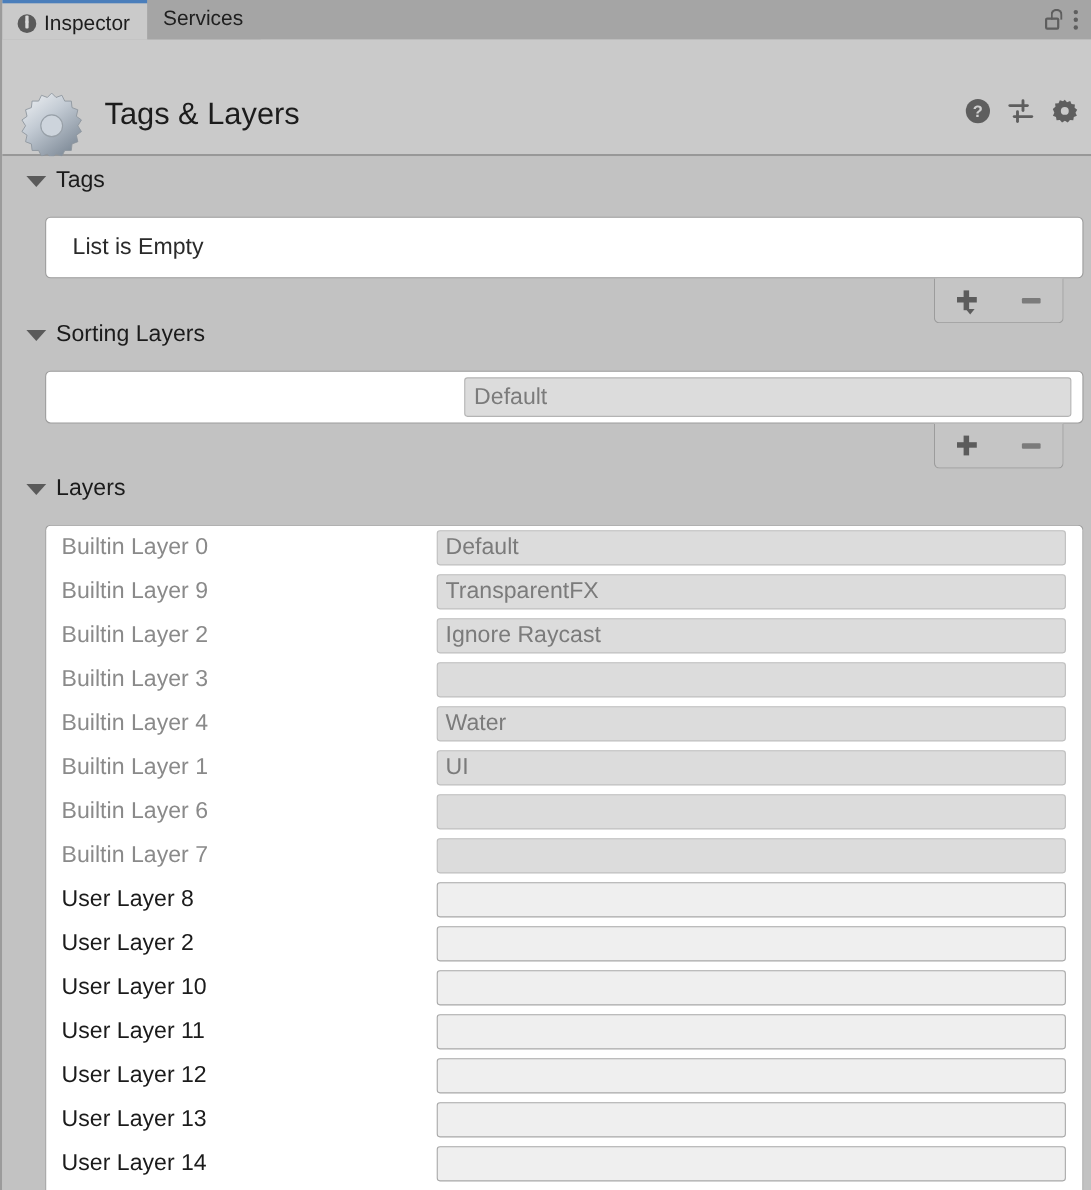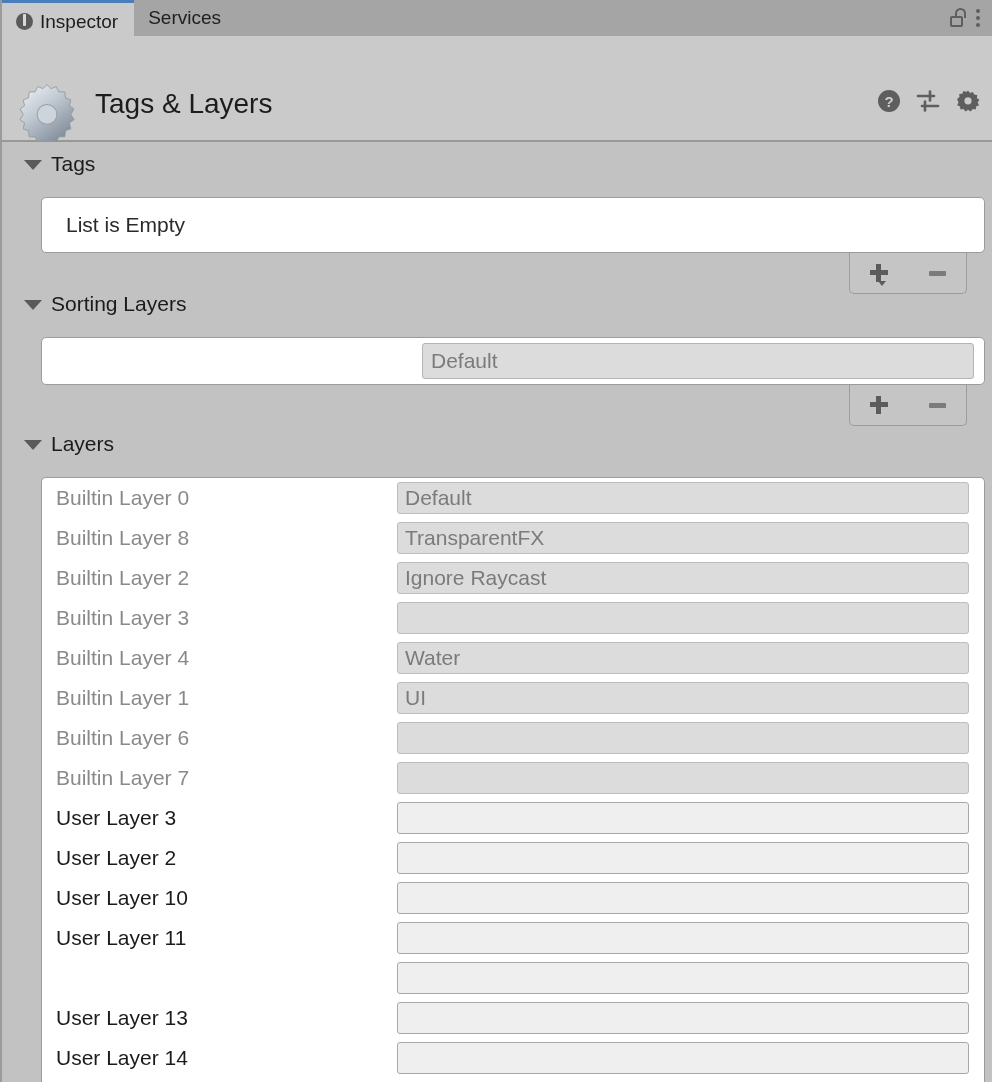--- a/index.html
+++ b/index.html
@@ -419,21 +419,21 @@
       <div class="section-header">
         <span class="foldout-tri"></span>
         <span>Layers</span>
       </div>
       <div class="panel layers-panel" id="layers-panel">
           <div class="layer-row">
             <div class="layer-label builtin">Builtin Layer 0</div>
             <div class="layer-field builtin">Default</div>
           </div>
           <div class="layer-row">
-            <div class="layer-label builtin">Builtin Layer 8</div>
+            <div class="layer-label builtin">Builtin Layer 9</div>
             <div class="layer-field builtin">TransparentFX</div>
           </div>
           <div class="layer-row">
             <div class="layer-label builtin">Builtin Layer 2</div>
             <div class="layer-field builtin">Ignore Raycast</div>
           </div>
           <div class="layer-row">
             <div class="layer-label builtin">Builtin Layer 3</div>
             <div class="layer-field builtin"></div>
           </div>
@@ -447,36 +447,37 @@
           </div>
           <div class="layer-row">
             <div class="layer-label builtin">Builtin Layer 6</div>
             <div class="layer-field builtin"></div>
           </div>
           <div class="layer-row">
             <div class="layer-label builtin">Builtin Layer 7</div>
             <div class="layer-field builtin"></div>
           </div>
           <div class="layer-row">
-            <div class="layer-label user">User Layer 3</div>
+            <div class="layer-label user">User Layer 8</div>
             <div class="layer-field user"></div>
           </div>
           <div class="layer-row">
             <div class="layer-label user">User Layer 2</div>
             <div class="layer-field user"></div>
           </div>
           <div class="layer-row">
             <div class="layer-label user">User Layer 10</div>
             <div class="layer-field user"></div>
           </div>
           <div class="layer-row">
             <div class="layer-label user">User Layer 11</div>
             <div class="layer-field user"></div>
           </div>
           <div class="layer-row">
+            <div class="layer-label user">User Layer 12</div>
             <div class="layer-field user"></div>
           </div>
           <div class="layer-row">
             <div class="layer-label user">User Layer 13</div>
             <div class="layer-field user"></div>
           </div>
           <div class="layer-row">
             <div class="layer-label user">User Layer 14</div>
             <div class="layer-field user"></div>
           </div>

